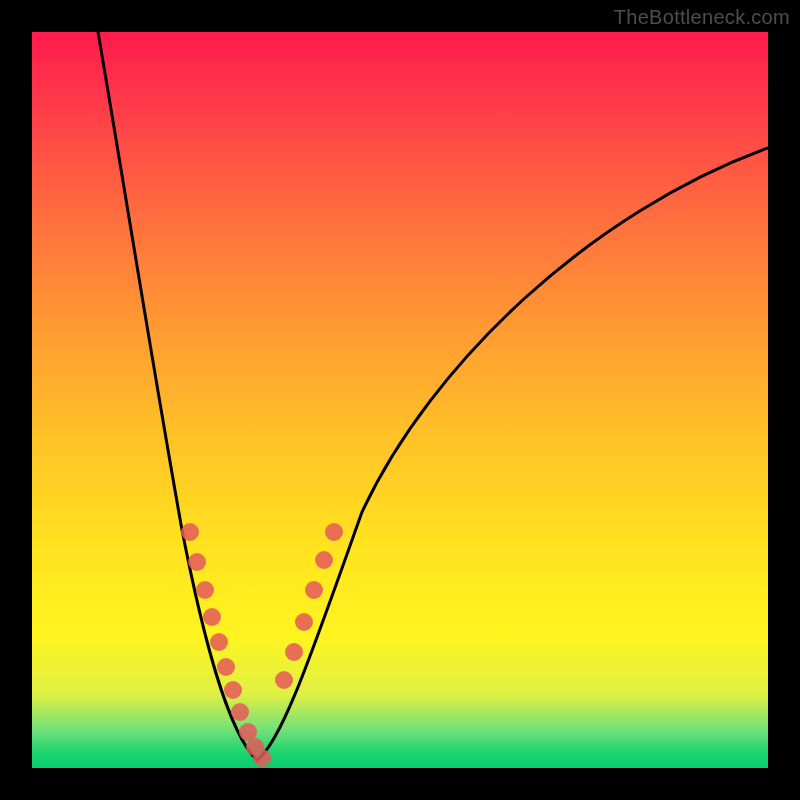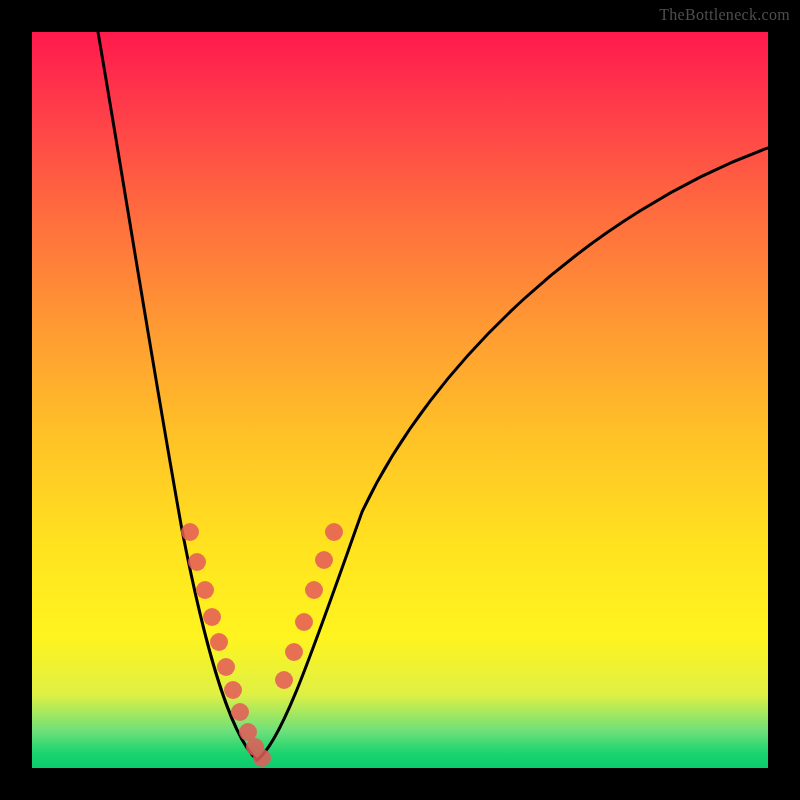--- a/index.html
+++ b/index.html
@@ -37,25 +37,24 @@
       #6de07a 95%,
       #1ad46e 98%,
       #0acb6f 100%
     );
   }
   .watermark {
     position: absolute;
     top: 6px;
     right: 10px;
     color: #4e4e4e;
-    font-size: 16px;
+    font-size: 20px;
     font-weight: 500;
     letter-spacing: 0.3px;
     user-select: none;
-    font-family: Liberation Serif, serif;
   }
   svg.curve {
     position: absolute;
     left: 0;
     top: 0;
     width: 736px;
     height: 736px;
   }
 </style>
 </head>

